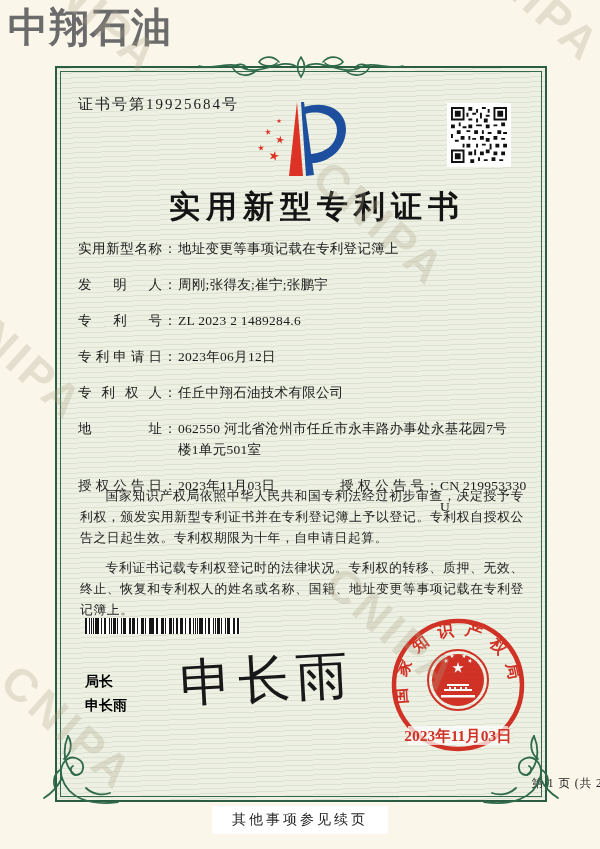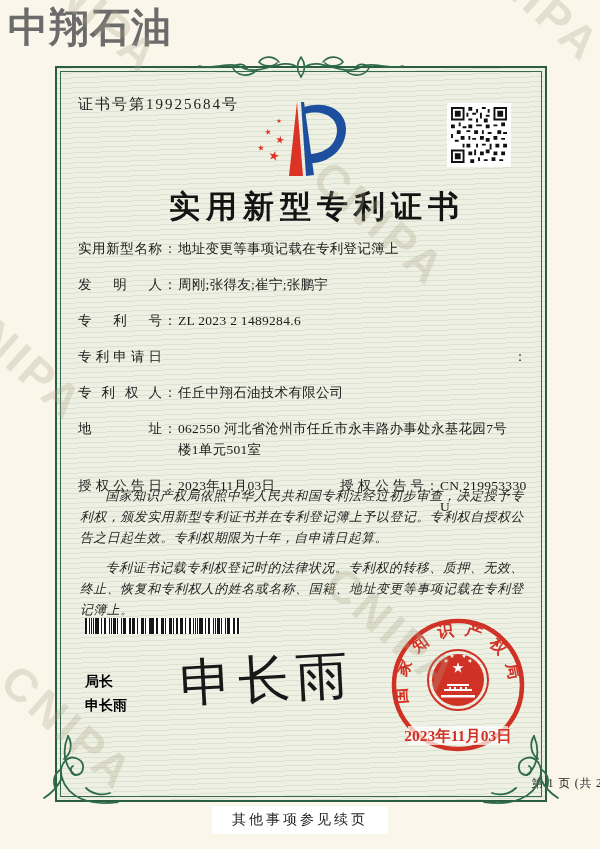--- a/index.html
+++ b/index.html
@@ -43,21 +43,21 @@
 
   .fields { position:absolute; left:78px; top:238px; width:450px; font-size:13.5px; color:#1c1c1c; z-index:2; }
   .frow { display:flex; align-items:flex-start; line-height:21px; margin-bottom:15px;justify-content:space-between; }
   .flabel { display:inline-block; width:84px; text-align:justify; text-align-last:justify; flex:none; }
   .fsep { flex:none; width:16px; text-align:center; }
   .fval { flex:1; letter-spacing:0.3px; }
   .fval-fixed { flex:none; width:162px; letter-spacing:0.3px; }
 
   .paras { position:absolute; left:80px; top:486px; width:444px; font-size:12.8px; line-height:21px;
            letter-spacing:0.6px; color:#242424; text-align:justify; z-index:2; }
-  .paras p { text-indent:2em; margin-bottom:9px;font-style:italic; }
+  .paras p { text-indent:2em; margin-bottom:9px; }
 
   .barcode { position:absolute; left:85px; top:618px; width:155px; height:16px; background:#fff;
              background-image:
                repeating-linear-gradient(90deg,#161616 0 1.5px,transparent 1.5px 4px),
                repeating-linear-gradient(90deg,#161616 0 1px,transparent 1px 6.5px),
                repeating-linear-gradient(90deg,#161616 0 2px,transparent 2px 9.5px);
              z-index:2; }
 
   .signer { position:absolute; left:85px; top:669px; font-family:"Liberation Sans","DejaVu Sans",sans-serif;
             font-size:14px; font-weight:700; color:#000000; line-height:24px; z-index:2; }
@@ -169,20 +169,21 @@
         <span class="fval">周刚;张得友;崔宁;张鹏宇</span>
     </div>
     <div class="frow">
       <span class="flabel">专利号</span>
         <span class="fsep">：</span>
         <span class="fval">ZL 2023 2 1489284.6</span>
     </div>
     <div class="frow">
       <span class="flabel">专利申请日</span>
         <span class="fsep">：</span>
+        <span class="fval">2023年06月12日</span>
     </div>
     <div class="frow">
       <span class="flabel">专利权人</span>
         <span class="fsep">：</span>
         <span class="fval">任丘中翔石油技术有限公司</span>
     </div>
     <div class="frow">
       <span class="flabel">地址</span>
         <span class="fsep">：</span>
         <span class="fval">

